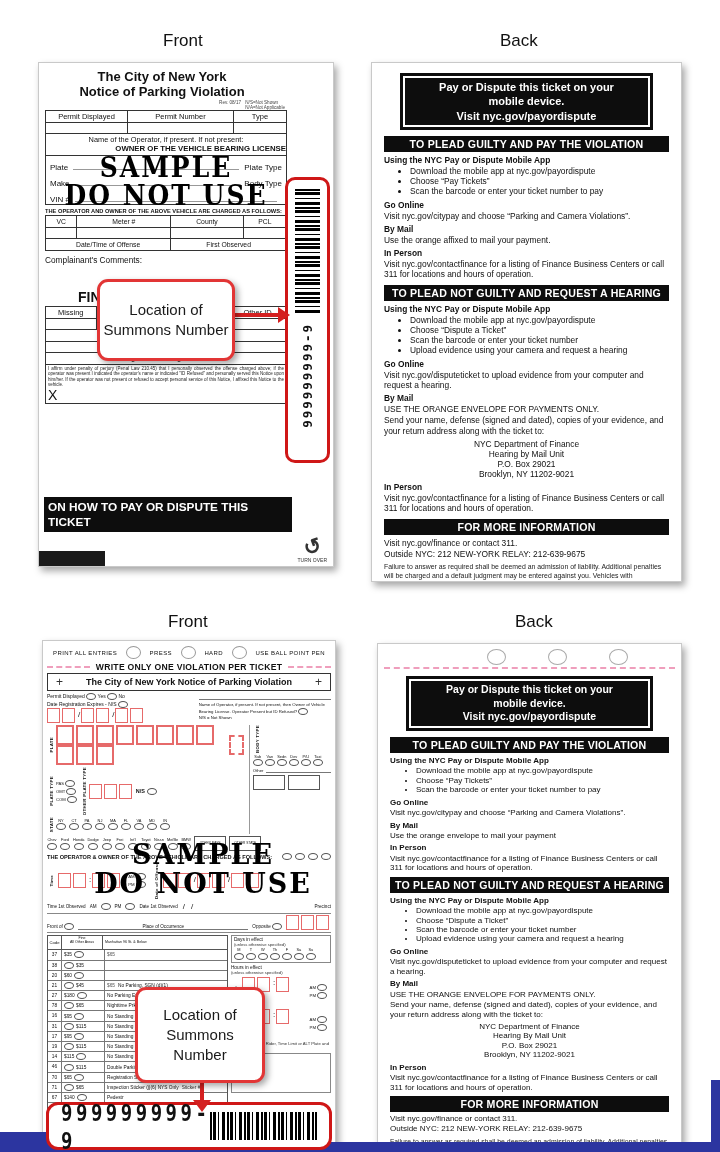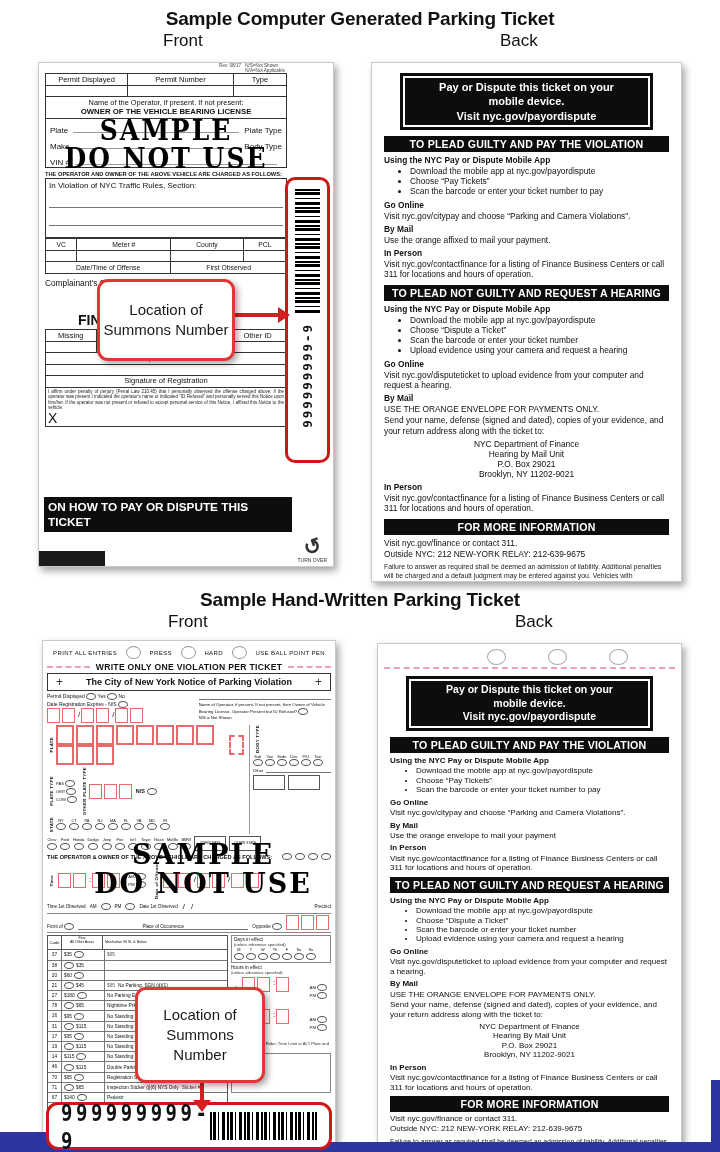--- a/index.html
+++ b/index.html
@@ -22,21 +22,21 @@
         font-size:7.4px;line-height:1.25;}
   .cgf-legend{width:246px;text-align:right;font-size:4.6px;color:#444;padding-right:4px;
         line-height:1.1;}
   .cgf-legend .leg2{display:inline-block;text-align:left;margin-left:3px;vertical-align:top;}
   .cgf-form{width:242px;margin-left:6px;font-size:7.5px;}
   table.cgt{width:100%;border-collapse:collapse;}
   table.cgt td{border:1px solid #333;text-align:center;padding:0;height:11px;font-size:7.5px;}
   table.cgt td.e{height:10px;}
   .cgf-opbox{border:1px solid #333;border-top:none;text-align:center;font-size:7.4px;
         line-height:1.25;padding:1px 0;}
-  .cgf-opbox .b{font-weight:700;font-size:7.8px;}
+  .cgf-opbox .b{font-weight:700;font-size:7.8px;text-align:right;}
   .cgf-vehicle{position:relative;border:1px solid #333;border-top:none;}
   .vrow{display:flex;align-items:flex-end;height:16px;font-size:8px;padding:0 4px;}
   .vline{flex:1;border-bottom:1px solid #999;margin:0 5px 2px 5px;}
   .sample-overlay{position:absolute;display:flex;flex-direction:column;align-items:center;
         justify-content:center;font-family:"DejaVu Serif",serif;font-weight:700;color:#000;
         z-index:5;pointer-events:none;line-height:1.05;letter-spacing:2px;}
   .cgf-sample{inset:-6px 0 -10px 0;font-size:25px;transform:scaleY(1.1);}
   .cgf-charged{font-weight:700;font-size:5.7px;margin:3px 0 1px 0;}
   .cgf-violationbox{border:1px solid #333;font-size:8px;padding:2px 3px 0 3px;height:56px;}
   .cgf-violationbox .ln{border-bottom:1px solid #777;height:17px;}
@@ -193,25 +193,26 @@
   
   .blue-bar-bottom{position:absolute;left:0;bottom:0;width:100%;height:10px;}
   .blue-corner-left{position:absolute;left:0;bottom:0;width:56px;height:20px;}
   .blue-strip-right{position:absolute;right:0;bottom:0;width:9px;height:72px;}
 </style>
 </head>
 <body>
 
 <div class="page">
 
-  <div class="main-title" style="top:8px">Sample Computer Generated Parking Ticket</div>
   <div class="sub-label" style="left:163px;top:31px">Front</div>
   <div class="sub-label" style="left:500px;top:31px">Back</div>
 
   <div class="card" id="cg-front">
+    <div class="cgf-head1">The City of New York</div>
+    <div class="cgf-head2">Notice of Parking Violation</div>
     <div class="cgf-legend">
       <span>Rev. 08/17</span>
       <span class="leg2">
         <span style="display:block">N/S=Not Shown</span>
         <span style="display:block">N/A=Not Applicable</span>
       </span>
     </div>
     <div class="cgf-form">
       <table class="cgt">
         <tbody>
@@ -245,25 +246,20 @@
         <div class="vrow">
           <span>VIN #</span>
           <span class="vline"></span>
         </div>
         <div class="sample-overlay cgf-sample">
           <div>SAMPLE</div>
           <div>DO NOT USE</div>
         </div>
       </div>
       <div class="cgf-charged">THE OPERATOR AND OWNER OF THE ABOVE VEHICLE ARE CHARGED AS  FOLLOWS:</div>
-      <div class="cgf-violationbox">
-        <div>In Violation of NYC Traffic Rules, Section:</div>
-        <div class="ln"></div>
-        <div class="ln"></div>
-      </div>
       <table class="cgt vc">
         <tbody>
             <tr>
           <td style="width:13%">VC</td>
           <td style="width:39%">Meter #</td>
           <td style="width:30%">County</td>
           <td>PCL</td>
         </tr>
         <tr>
               <td class="e"></td>
@@ -367,21 +363,20 @@
           <div class="bk-h">In Person</div>
           <div class="bk-p">Visit nyc.gov/contactfinance for a listing of Finance Business Centers or call 311 for locations and hours of operation.</div>
           <div class="bk-banner">FOR MORE INFORMATION</div>
           <div class="bk-p">Visit nyc.gov/finance or contact 311.</div>
           <div class="bk-p">Outside NYC: 212 NEW-YORK  RELAY: 212-639-9675</div>
           <div class="bk-small">Failure to answer as required shall be deemed an admission of liability. Additional penalties will be charged and a default judgment may be entered against you. Vehicles with outstanding judgments may be booted or towed.</div>
         </div>
     </div>
   </div>
 
-  <div class="main-title" style="top:589px">Sample Hand-Written Parking Ticket</div>
   <div class="sub-label" style="left:168px;top:612px">Front</div>
   <div class="sub-label" style="left:515px;top:612px">Back</div>
 
   <div class="card" id="hw-front">
     <div class="hwf-instr">
       <span>PRINT ALL ENTRIES</span>
       <span class="hole"></span>
       <span>PRESS</span>
       <span class="hole"></span>
       <span>HARD</span>

